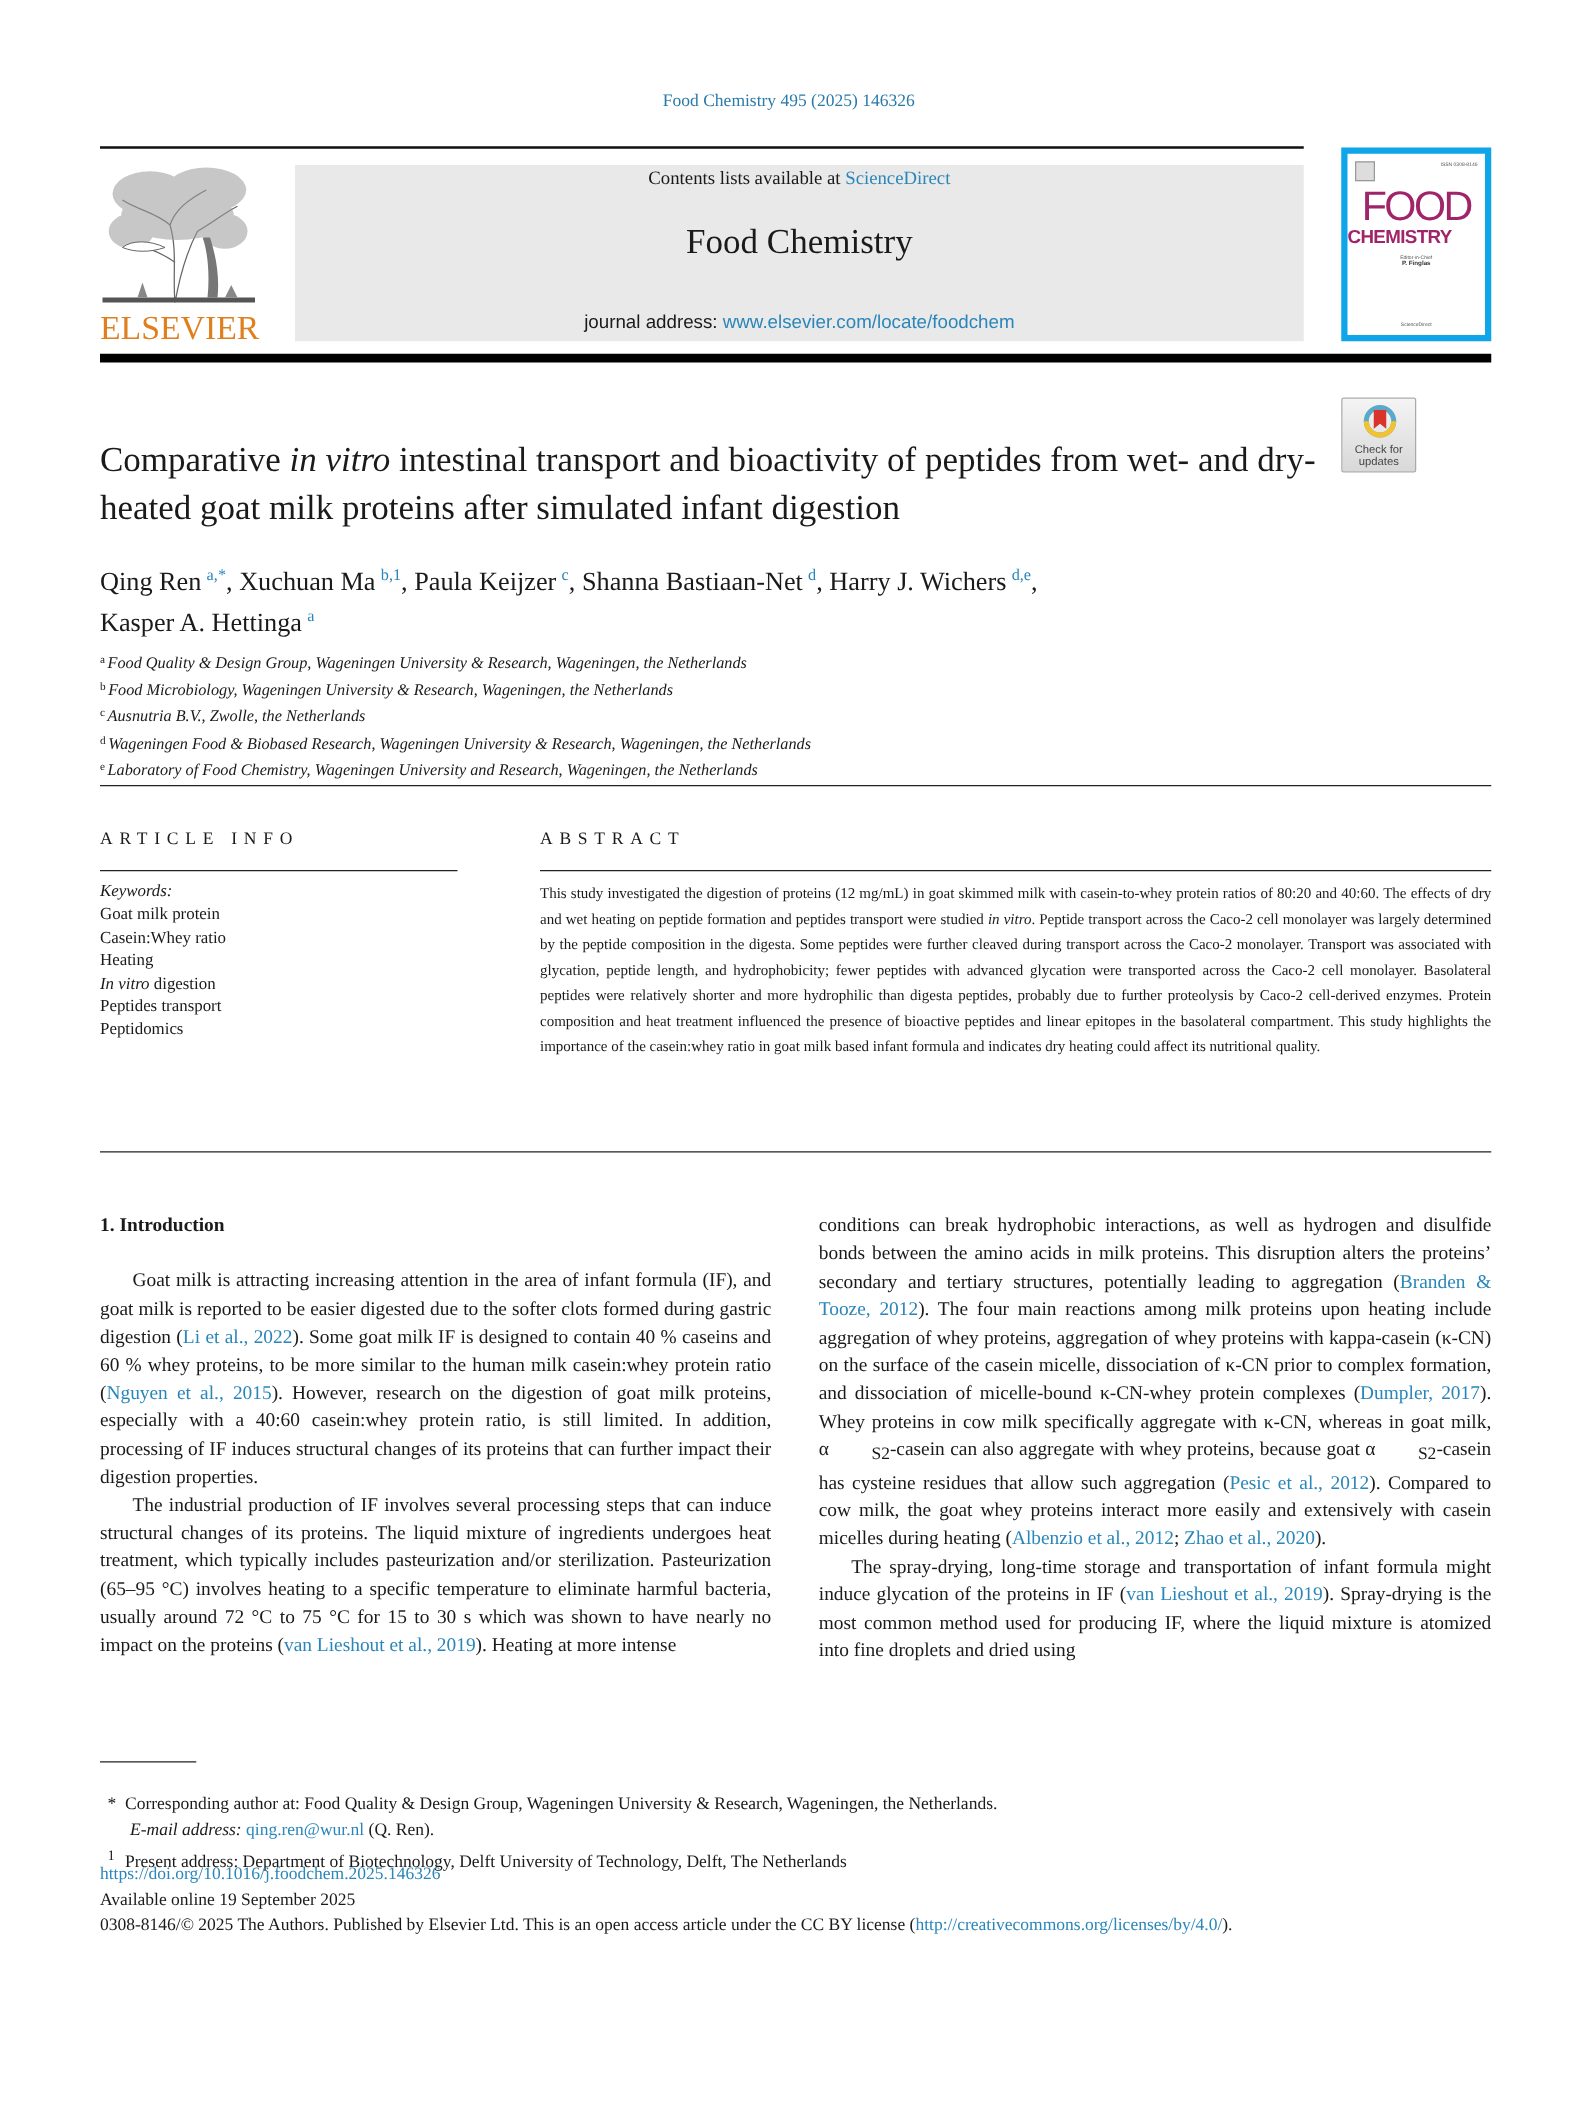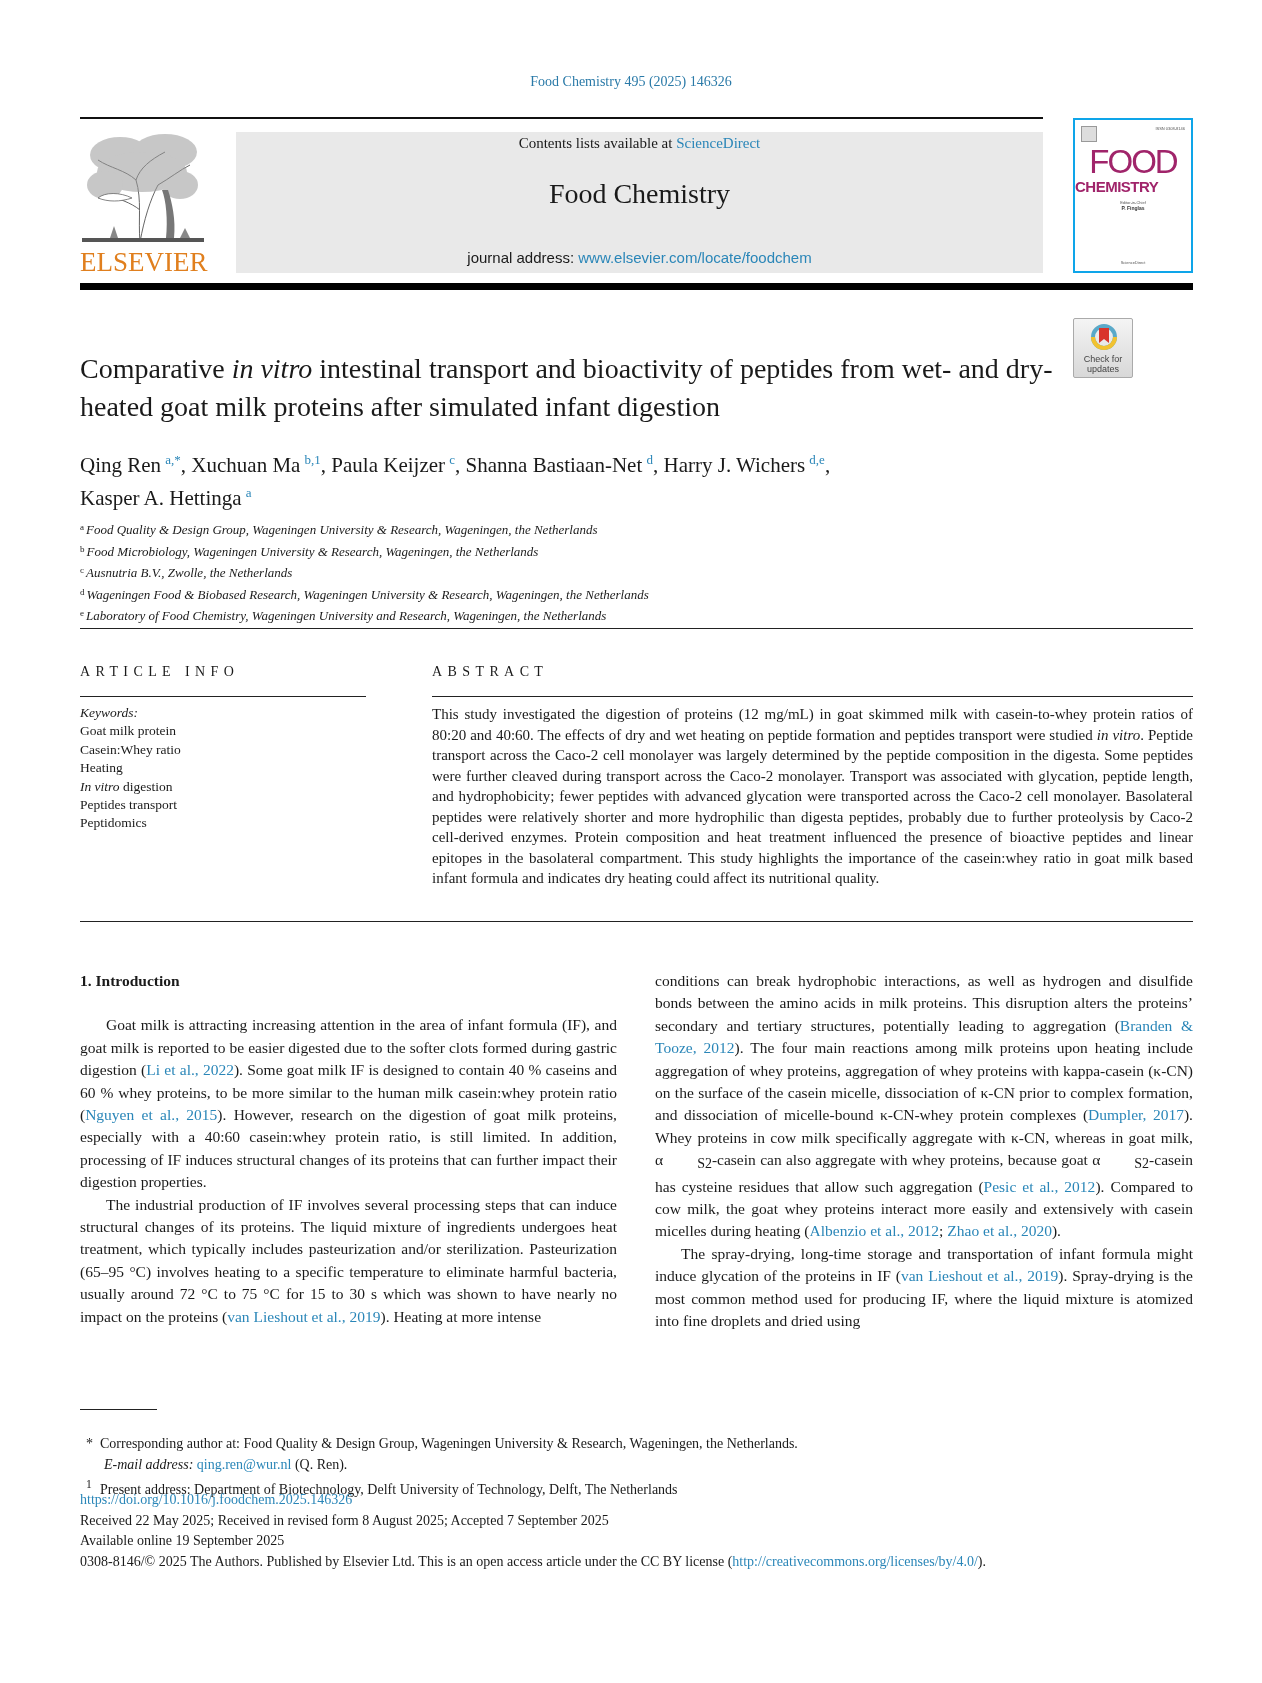--- a/index.html
+++ b/index.html
@@ -14,21 +14,21 @@
 
   .elsevier-logo { position: absolute; top: 130px; left: 80px; width: 126px; height: 146px; }
   .elsevier-tree { position: absolute; top: 0; left: 0; width: 126px; height: 118px; }
   .elsevier-word { position: absolute; top: 118px; left: 0; width: 126px; text-align: center; color: #e07f1e; font-size: 27px; font-family: "Liberation Serif", serif; letter-spacing: 0px; line-height: 28px; }
 
   .masthead { position: absolute; top: 132px; left: 236px; width: 807px; height: 141px; background: #e9e9e9; }
   .contents-line { position: absolute; top: 3px; left: 0; width: 100%; text-align: center; font-size: 15px; }
   .journal-name { position: absolute; top: 46px; left: 0; width: 100%; text-align: center; font-size: 28px; }
   .homepage-line { position: absolute; top: 117px; left: 0; width: 100%; text-align: center; font-size: 15px; font-family: "Liberation Sans", sans-serif; }
 
-  .cover { position: absolute; top: 118px; left: 1073px; width: 120px; height: 155px; border: 2px solid #0ea5e9; background: #fff; }
+  .cover { position: absolute; top: 118px; left: 1073px; width: 120px; height: 155px; border: 5px solid #0ea5e9; background: #fff; }
   .cover-emblem { position: absolute; top: 6px; left: 6px; width: 16px; height: 16px; border: 1px solid #999; background: #ddd; }
   .cover-issn { position: absolute; top: 6px; right: 6px; font-size: 4px; color: #555; font-family: "Liberation Sans", sans-serif; }
   .cover-food { position: absolute; top: 24px; left: 0; width: 100%; text-align: center; font-family: "Liberation Sans", sans-serif; font-size: 33px; color: #a0246a; font-weight: 300; letter-spacing: -2px; line-height: 36px; }
   .cover-chem { position: absolute; top: 58px; left: 0; width: 100%; font-family: "Liberation Sans", sans-serif; font-size: 15px; font-weight: bold; color: #a0246a; letter-spacing: -0.5px; }
   .cover-editor-label { position: absolute; top: 80px; left: 0; width: 100%; text-align: center; font-size: 4px; color: #555; font-family: "Liberation Sans", sans-serif; }
   .cover-editor { position: absolute; top: 85px; left: 0; width: 100%; text-align: center; font-size: 5px; font-weight: bold; color: #333; font-family: "Liberation Sans", sans-serif; }
   .cover-footer { position: absolute; bottom: 6px; left: 0; width: 100%; text-align: center; font-size: 4px; color: #555; font-family: "Liberation Sans", sans-serif; }
 
   .crossmark { position: absolute; top: 318px; left: 1073px; width: 60px; height: 60px; border: 1px solid #aaa; background: linear-gradient(#f4f4f4, #d8d8d8); border-radius: 2px; }
   .crossmark svg { position: absolute; top: 4px; left: 16px; }
@@ -44,21 +44,21 @@
   .rule-affil { position: absolute; top: 628px; left: 80px; width: 1113px; height: 1.2px; background: #222; }
 
   .article-info-head { position: absolute; top: 664px; left: 80px; font-size: 14px; letter-spacing: 5.4px; }
   .abstract-head { position: absolute; top: 664px; left: 432px; font-size: 14px; letter-spacing: 5.4px; }
   .rule-info { position: absolute; top: 696px; left: 80px; width: 286px; height: 1.2px; background: #222; }
   .rule-abs { position: absolute; top: 696px; left: 432px; width: 761px; height: 1.2px; background: #222; }
 
   .keywords { position: absolute; top: 704px; left: 80px; width: 290px; font-size: 13.5px; line-height: 18.4px; }
   .keywords .kw-head { font-style: italic; }
 
-  .abstract-text { position: absolute; top: 704px; left: 432px; width: 761px; font-size: 15px; line-height: 20.5px; text-align: justify; }
+  .abstract-text { position: absolute; top: 704px; left: 432px; width: 761px; font-size: 12px; line-height: 20.5px; text-align: justify; }
 
   .rule-abs-bottom { position: absolute; top: 921px; left: 80px; width: 1113px; height: 1.2px; background: #222; }
 
   .col { position: absolute; font-size: 15.5px; line-height: 22.4px; text-align: justify; }
   .col-left { top: 970px; left: 80px; width: 537px; }
   .col-right { top: 970px; left: 655px; width: 538px; }
   .sec-head { font-weight: bold; font-size: 15.5px; margin-bottom: 22px; }
   .para { text-indent: 26px; }
   .para.noindent { text-indent: 0; }
   .sub2 { font-size: 14px; vertical-align: -3px; padding-left: 34px; }
@@ -183,16 +183,15 @@
 
 <div class="fn-rule"></div>
 <div class="footnotes">
   <div><span class="fn-mark">*</span><span>Corresponding author at: Food Quality &amp; Design Group, Wageningen University &amp; Research, Wageningen, the Netherlands.</span></div>
   <div class="fn-indent"><em>E-mail address:</em> <a class="link">qing.ren@wur.nl</a><span> (Q. Ren).</span></div>
   <div><sup class="fn-mark">1</sup><span>Present address: Department of Biotechnology, Delft University of Technology, Delft, The Netherlands</span></div>
 </div>
 
 <div class="pubinfo">
   <div><a class="link">https://doi.org/10.1016/j.foodchem.2025.146326</a></div>
-  <div>Received 22 May 2025; Received in revised form 8 August 2025; Accepted 7 September 2025</div>
   <div>Available online 19 September 2025</div>
   <div><span>0308-8146/© 2025 The Authors. Published by Elsevier Ltd. This is an open access article under the CC BY license (</span><a class="link">http://creativecommons.org/licenses/by/4.0/</a><span>).</span></div>
 </div>
 
 </body></html>

